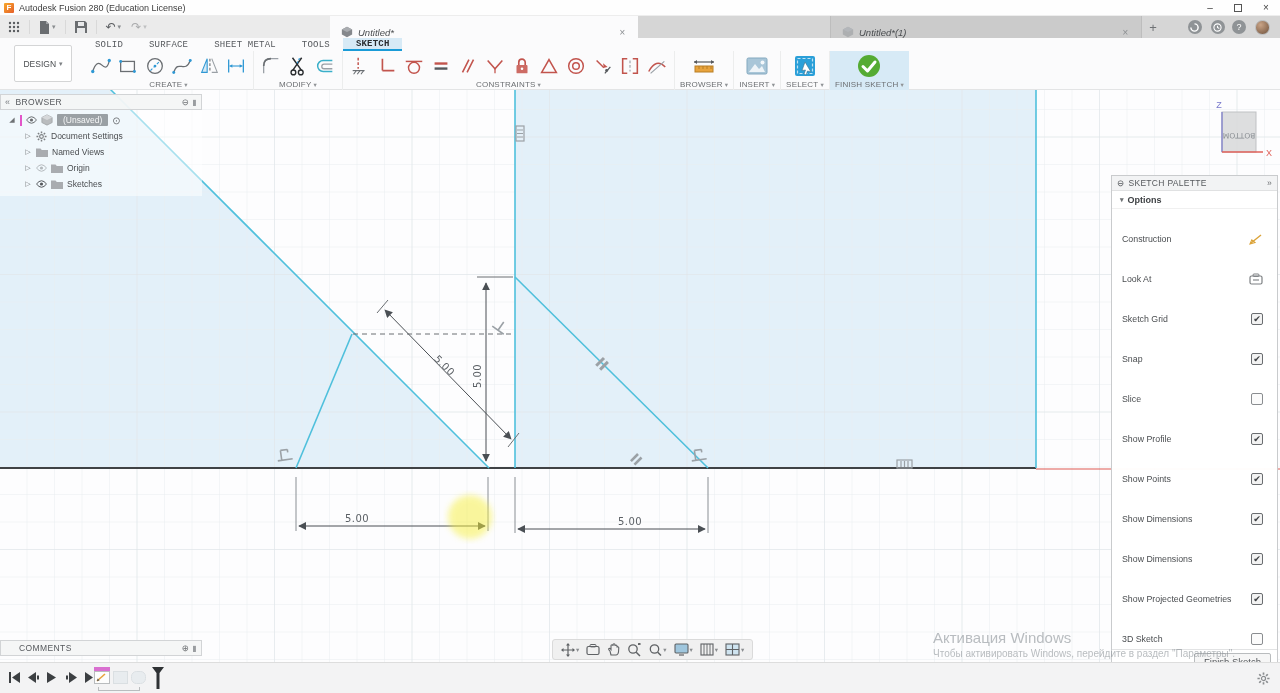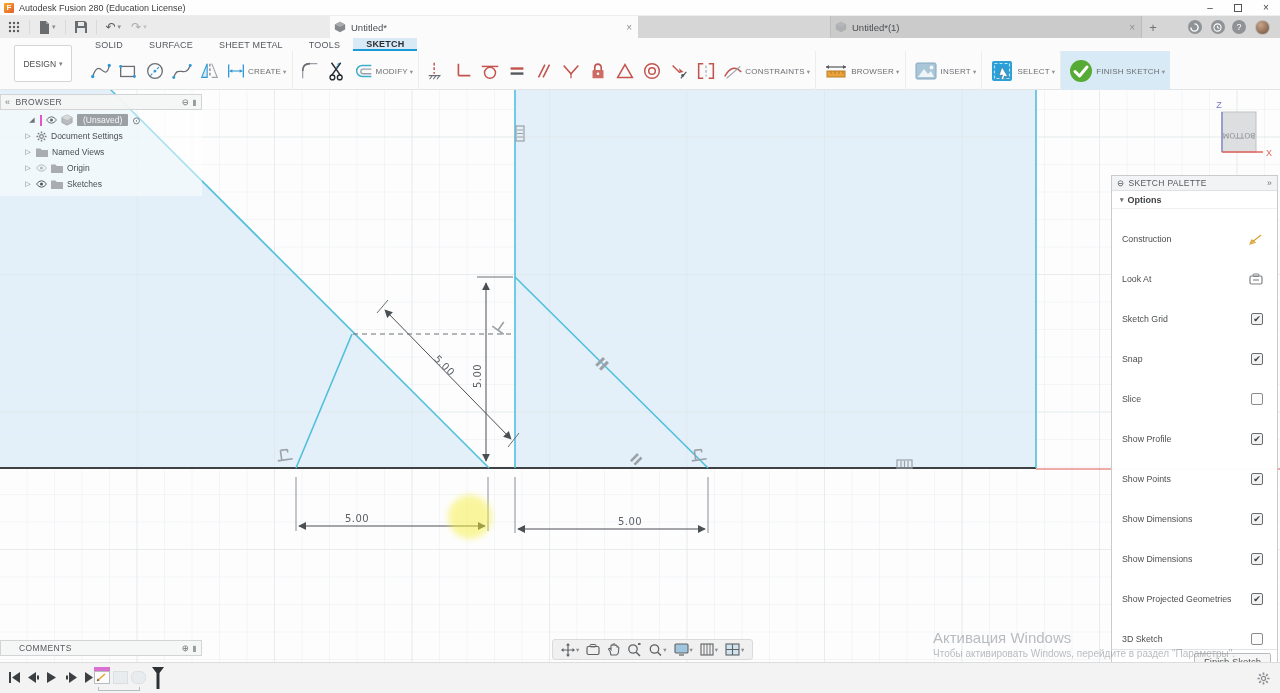--- a/index.html
+++ b/index.html
@@ -25,62 +25,62 @@
   .maxi-box { width:8px; height:8px; border:1px solid #555; }
 
   
   .tabbar { position:absolute; left:0; top:16px; width:100%; height:22px; background:#d6d6d6; z-index:29; display:flex; }
   .qat { width:330px; height:100%; background:#ebebeb; display:flex; align-items:center; padding-left:4px; gap:2px; }
   .qat-btn { display:flex; align-items:center; color:#5a5d60; padding:0 4px; height:18px; }
   .qat-btn svg { display:block; }
   .qat-caret { font-size:7px; color:#8a8d90; margin-left:2px; }
   .qat-sep { width:1px; height:14px; background:#d9d9d9; margin:0 3px; }
   .redo-dim { opacity:.45; }
-  .doc-tab { height:100%; display:flex; align-items:center; padding:0 4px; font-size:9.5px; color:#4a4d50; position:relative; }
+  .doc-tab { height:100%; display:flex; align-items:flex-end; padding:0 11px; font-size:9.5px; color:#4a4d50; position:relative;font-style:italic; }
   .doc-tab.active { background:#fbfbfc; width:308px; }
   .doc-tab.inactive { background:#cbcbcb; width:312px; margin-left:192px; border-left:1px solid #bdbdbd; border-right:1px solid #bdbdbd; }
   .doc-tab .cube { margin-right:5px; }
   .tab-close { margin-left:auto; color:#8d9093; font-size:10px; padding:0 2px; }
   .tab-add { width:22px; display:flex; align-items:center; justify-content:center; font-size:13px; color:#6f7275; }
   .tabbar-icons { margin-left:auto; display:flex; align-items:center; gap:9px; padding-right:10px; }
   .round-ico { width:14px; height:14px; border-radius:50%; background:#8f9396; color:#fff; font-size:9px;
     display:flex; align-items:center; justify-content:center; position:relative; }
   .badge-1 { font-size:8px; color:#5a5d60; margin-left:-6px; }
   .avatar { width:15px; height:15px; border-radius:50%; background:radial-gradient(circle at 35% 30%,#c9a487,#8a6a52 70%,#6e543f); border:1px solid #b9bcbe; }
 
   
   .ribbon { position:absolute; left:0; top:38px; width:100%; height:52px; background:#fbfbfc;
     border-bottom:1px solid #e3e4e5; z-index:28; }
   .design-btn { position:absolute; left:14px; top:7px; width:58px; height:37px; background:#fff;
     border:1px solid #d4d5d6; border-radius:2px; font-size:8.5px; color:#4a4d50; display:flex;
     align-items:center; justify-content:center; gap:3px; }
   .design-btn .crt { font-size:7px; color:#7d8083; }
   .ribbon-tabs { position:absolute; left:82px; top:0; height:13px; display:flex; }
-  .rtab { padding:0 13px; font-size:9px; letter-spacing:.2px; color:#55585c; display:flex; align-items:center; height:13px; }
+  .rtab { padding:0 13px; font-size:9px; letter-spacing:.2px; color:#55585c; display:flex; align-items:center; height:13px;font-family:Liberation Mono, monospace; }
   .rtab.active { background:#d7eaf6; color:#2a2d30; border-bottom:2px solid #1a9bd7; font-weight:bold; }
   .ribbon-body { position:absolute; left:84px; top:13px; height:39px; display:flex; align-items:stretch; }
-  .rgroup { display:flex; align-items:center; padding:1px 5px 0 5px; border-right:1px solid #eceded; }
+  .rgroup { display:flex; flex-direction:column; align-items:center; padding:1px 5px 0 5px; border-right:1px solid #eceded; }
   .rgroup:last-child { border-right:none; }
   .rg-icons { display:flex; align-items:center; gap:3px; height:27px; }
   .rg-label { font-size:8px; color:#6b6e71; letter-spacing:.2px; margin-top:1px; display:flex; align-items:center; gap:2px; }
   .rg-label .crt { font-size:6.5px; color:#90939; color:#909396; }
   .ri { width:24px; height:24px; display:flex; align-items:center; justify-content:center; }
   .ri svg { display:block; }
   .big { width:30px; height:27px; }
   .finish-group { background:#d7eaf6; }
 
   
   .browser { position:absolute; left:0; top:94px; width:202px; z-index:20; }
   .panel-head { height:16px; background:rgba(244,245,246,.95); border:1px solid #d2d4d6; display:flex;
     align-items:center; font-size:8.5px; color:#55585c; letter-spacing:.4px; padding:0 4px; }
   .panel-head .ic { color:#7a7d80; font-size:9px; margin-right:5px; }
   .panel-head .right { margin-left:auto; display:flex; align-items:center; gap:3px; color:#6f7275; }
   .grip { color:#9a9da0; font-size:8px; }
   .browser-tree { background:rgba(255,255,255,.5); padding:2px 0 4px 0; }
-  .tree-row { height:16px; display:flex; align-items:center; font-size:8.5px; color:#4a4d50; padding-left:28px; gap:4px; }
+  .tree-row { height:16px; display:flex; align-items:center; font-size:8.5px; color:#4a4d50; padding-left:8px; gap:4px; }
   .tw { font-size:7px; color:#6f7275; width:8px; text-align:center; }
   .doc-mark { width:2px; height:11px; background:#e255c8; }
   .unsaved-chip { background:#9aa0a4; color:#f4f5f6; padding:1px 6px; font-size:8.5px; border-radius:1px; }
   .tree-ico svg { display:block; }
   .child { padding-left:24px; }
 
   
   .palette { position:absolute; left:1111px; top:175px; width:167px; z-index:20; background:rgba(255,255,255,.97);
     border:1px solid #c9cbcd; }
   .pal-head { height:15px; background:#f2f3f4; border-bottom:1px solid #e0e1e2; display:flex; align-items:center;

